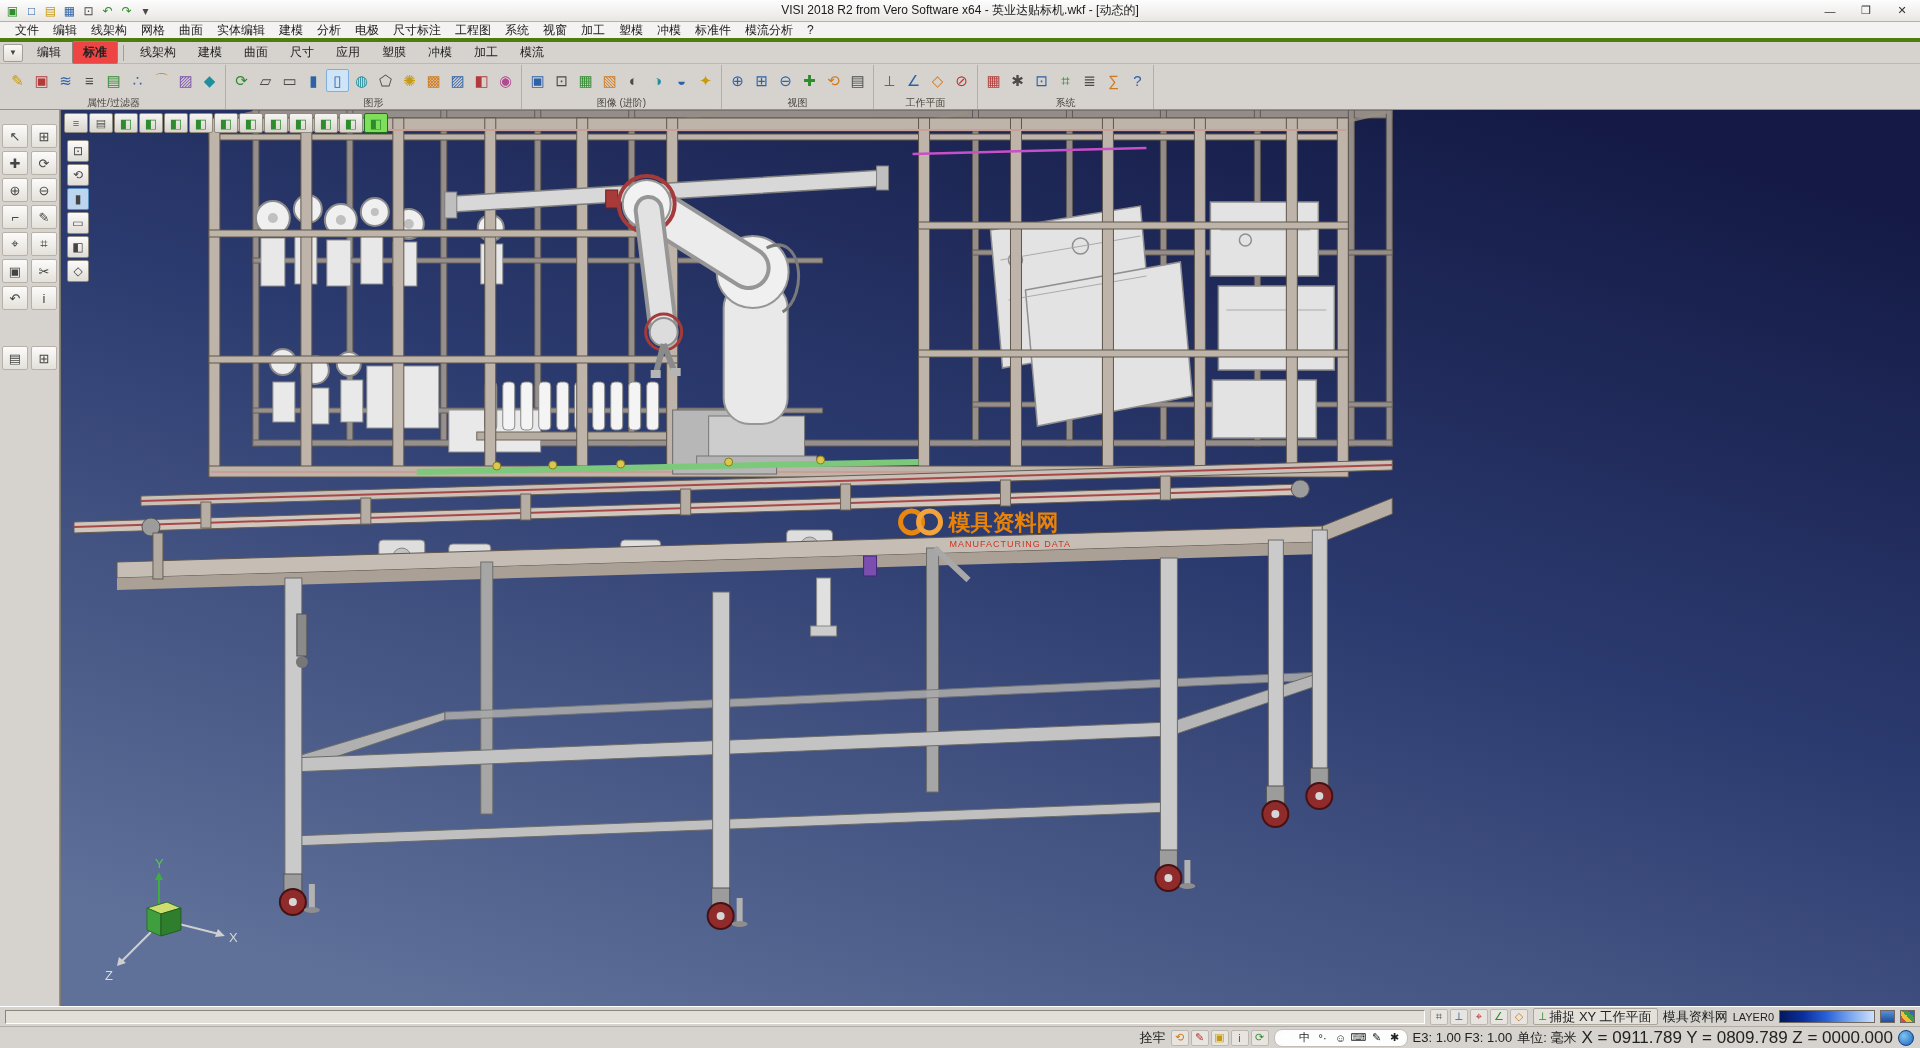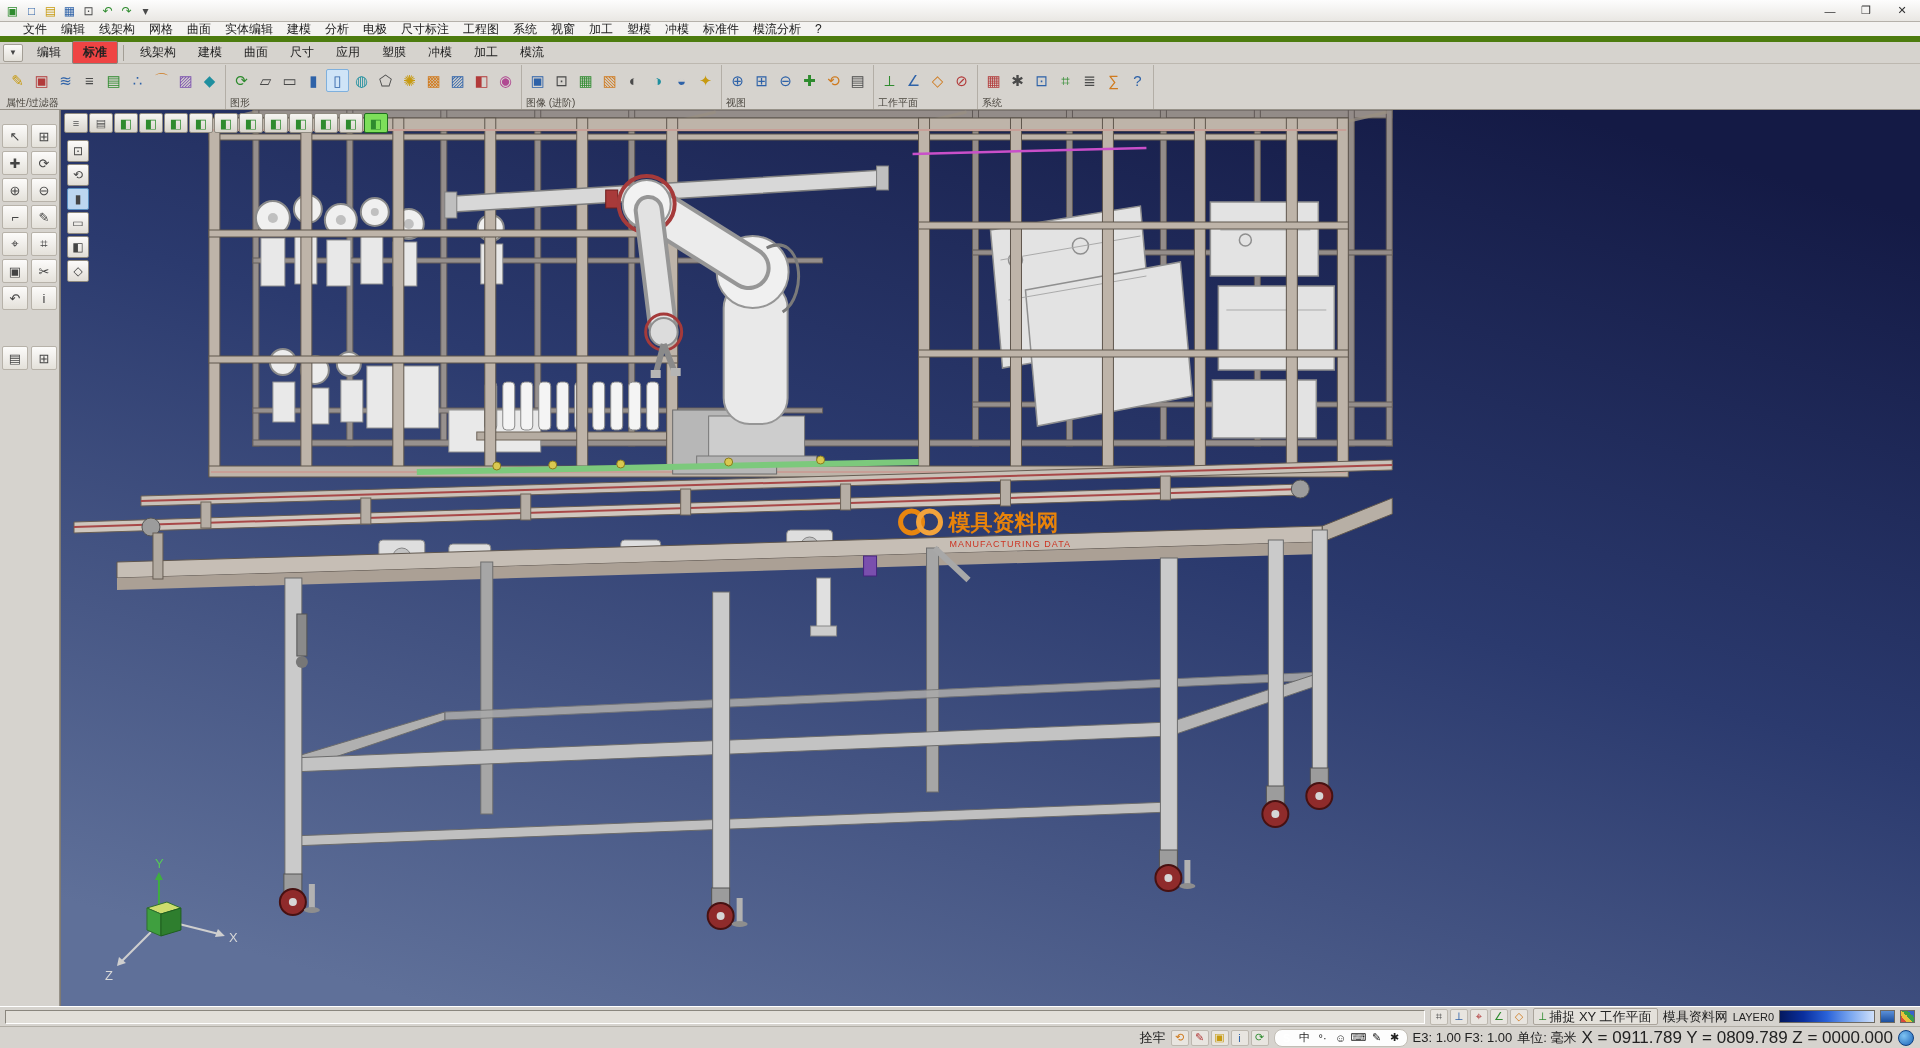--- a/index.html
+++ b/index.html
@@ -6,35 +6,35 @@
   html,body{width:1920px;height:1048px;overflow:hidden;background:#d6d3ce;font-size:12px;color:#222}
 
   
   .titlebar{height:22px;background:linear-gradient(#fdfdfd,#e9e7e3);display:flex;align-items:center;border-bottom:1px solid #b5b1aa;position:relative;padding-left:3px}
   .qa-icon{width:19px;height:17px;display:flex;align-items:center;justify-content:center;font-size:12px;cursor:default}
   .title-text{position:absolute;left:0;right:0;text-align:center;font-size:12px;color:#1a1a1a;pointer-events:none}
   .win-controls{margin-left:auto;display:flex;z-index:2}
   .win-btn{width:36px;height:21px;display:flex;align-items:center;justify-content:center;font-size:11px;color:#333}
 
   
-  .menubar{height:20px;background:#f4f3f1;display:flex;align-items:center;padding-left:16px;border-bottom:6px solid #4d7c0f}
+  .menubar{height:20px;background:#f4f3f1;display:flex;align-items:center;padding-left:8px;border-bottom:4px solid #4d7c0f}
   .menu-item{padding:2px 7px;font-size:12px;white-space:nowrap}
   .tabbar{height:22px;background:#d6d3ce;display:flex;align-items:center;padding-left:3px;border-bottom:1px solid #bdb8b0}
   .tab-dd{width:20px;height:18px;border:1px solid #a39e95;background:linear-gradient(#fbfaf8,#e2dfd8);display:flex;align-items:center;justify-content:center;font-size:8px;color:#444;border-radius:2px;margin-right:3px}
   .tab{padding:2px 10px;font-size:12px;border:1px solid transparent;border-radius:2px;white-space:nowrap}
   .tab[data-active="true"]{background:#ef4444;border-color:#8a867e;font-weight:bold}
   .tab-sep{width:1px;height:16px;background:#a39e95;margin:0 5px}
 
   
   .toolbar{height:46px;background:#d6d3ce;display:flex;border-bottom:1px solid #969188;padding:1px 2px 0}
   .tb-group{display:flex;flex-direction:column;border-right:1px solid #b3aea6;padding:0 4px}
   .tb-icons{display:flex;align-items:center;height:31px;gap:1px}
   .tb-icon{width:23px;height:23px;border:1px solid transparent;display:flex;align-items:center;justify-content:center;font-size:15px;border-radius:2px}
   .tb-icon[data-active="true"]{background:#cfe4f7;border-color:#7fb0dd}
-  .tb-label{font-size:10px;color:#4a463f;height:13px;white-space:nowrap}
+  .tb-label{font-size:10px;text-align:center;color:#4a463f;height:13px;white-space:nowrap}
 
   [data-c="b"]{color:#2e62a8}[data-c="g"]{color:#2e8b2e}[data-c="y"]{color:#c79a10}
   [data-c="r"]{color:#b23a3a}[data-c="o"]{color:#cf7a1e}[data-c="p"]{color:#7a4fae}
   [data-c="c"]{color:#1f8f9f}[data-c="m"]{color:#b04a92}[data-c="k"]{color:#4a4a4a}
 
   
   .main{display:flex;height:896px}
   .left-rail{width:60px;background:#d6d3ce;border-right:1px solid #969188;display:flex;flex-direction:column;align-items:center;padding-top:14px}
   .rail-grid{display:grid;grid-template-columns:26px 26px;gap:3px}
   .rail-icon{width:26px;height:24px;border:1px solid #b7b2a9;background:linear-gradient(#fcfbfa,#e4e1da);display:flex;align-items:center;justify-content:center;font-size:13px;color:#444;border-radius:2px}
@@ -77,20 +77,21 @@
 
   <span class="qa-icon" data-c="g">▣</span>
       <span class="qa-icon" data-c="b">□</span>
       <span class="qa-icon" data-c="y">▤</span>
       <span class="qa-icon" data-c="b">▦</span>
       <span class="qa-icon" data-c="k">⊡</span>
       <span class="qa-icon" data-c="g">↶</span>
       <span class="qa-icon" data-c="g">↷</span>
       <span class="qa-icon" data-c="k">▾</span>
     </div>
+  <div class="title-text">VISI 2018 R2 from Vero Software x64 - 英业达贴标机.wkf - [动态的]</div>
   <div class="win-controls">
 
   <span class="win-btn">—</span>
       <span class="win-btn">❒</span>
       <span class="win-btn">✕</span>
     </div>
 </div>
 
 <div class="menubar">
 

